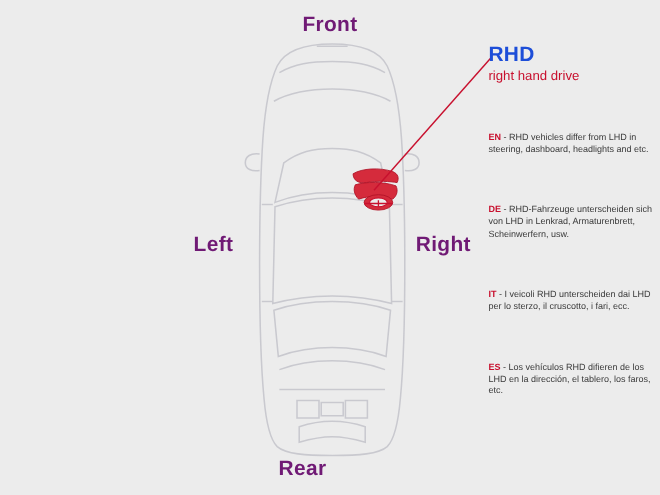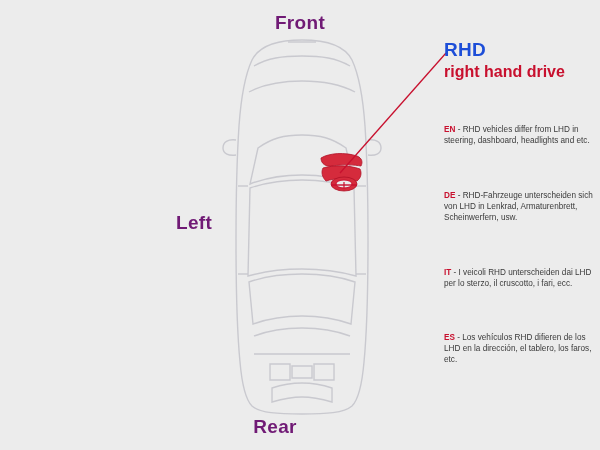--- a/index.html
+++ b/index.html
@@ -70,22 +70,22 @@
   .panel h1 {
     margin: 0;
     font-size: 19px;
     font-weight: bold;
     color: #1d4ed8;
     letter-spacing: 0.3px;
     line-height: 1.1;
   }
   .panel h2 {
     margin: 1px 0 7px 0;
-    font-size: 16px;
-    font-weight: bold;
+    font-size: 12px;
+    font-weight: normal;
     color: #c8102e;
     line-height: 1.2;
   }
   .entry {
     font-size: 8.2px;
     line-height: 1.33;
     color: #3a3a3a;
     margin-bottom: 7px;
     margin-top: 44px;
   }
@@ -96,20 +96,21 @@
   .entry .sep { color: #3a3a3a; }
 </style>
 </head>
 <body>
 
 <div class="stage">
 
   <div class="orient-label" id="label-front">Front</div>
   <div class="orient-label" id="label-rear">Rear</div>
   <div class="orient-label" id="label-left">Left</div>
+  <div class="orient-label" id="label-right">Right</div>
 
   <div class="car-wrap">
     <svg width="176" height="380" viewBox="0 0 176 380" fill="none" xmlns="http://www.w3.org/2000/svg">
       <g stroke="#c9c9cf" stroke-width="1.4" fill="none">
 
         <path d="M88 4 C60 4 44 12 38 24 C31 39 27 62 25 90 C23 120 22 160 22 205 C22 250 23 295 26 326 C28 349 32 364 38 370 C46 377 64 378 88 378 C112 378 130 377 138 370 C144 364 148 349 150 326 C153 295 154 250 154 205 C154 160 153 120 151 90 C149 62 145 39 138 24 C132 12 116 4 88 4 Z"></path>
 
         <path d="M40 30 C54 22 68 20 88 20 C108 20 122 22 136 30"></path>
         <path d="M35 56 C50 48 68 45 88 45 C108 45 126 48 141 56"></path>
 

